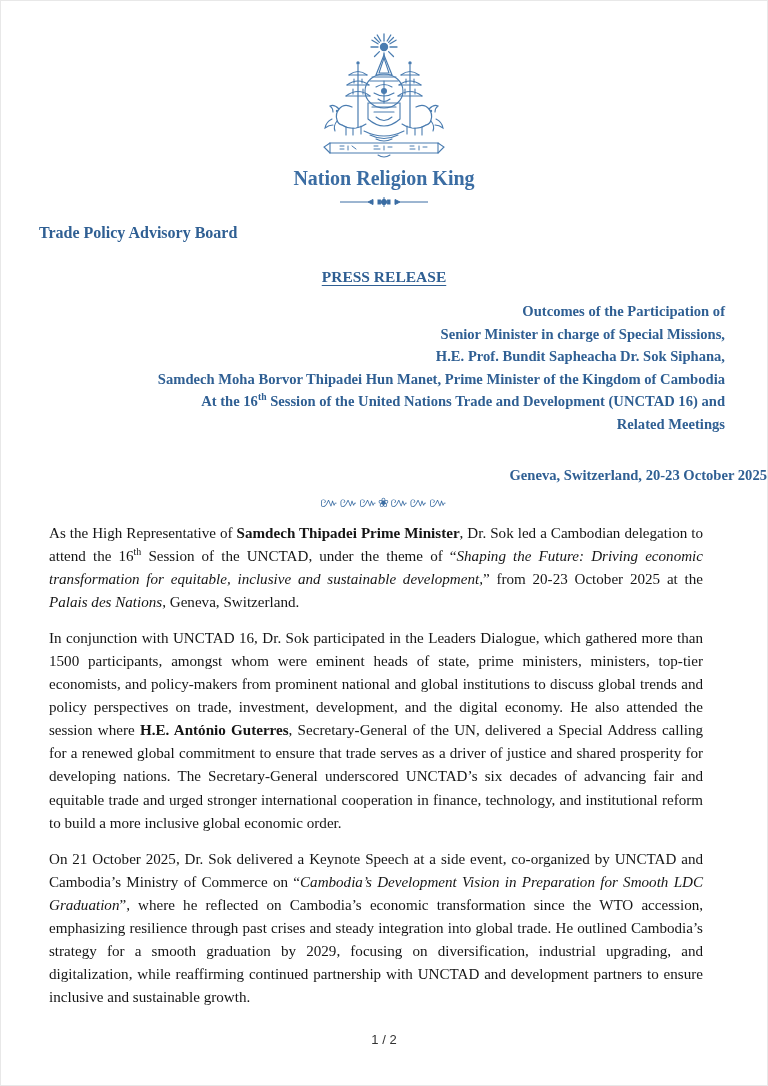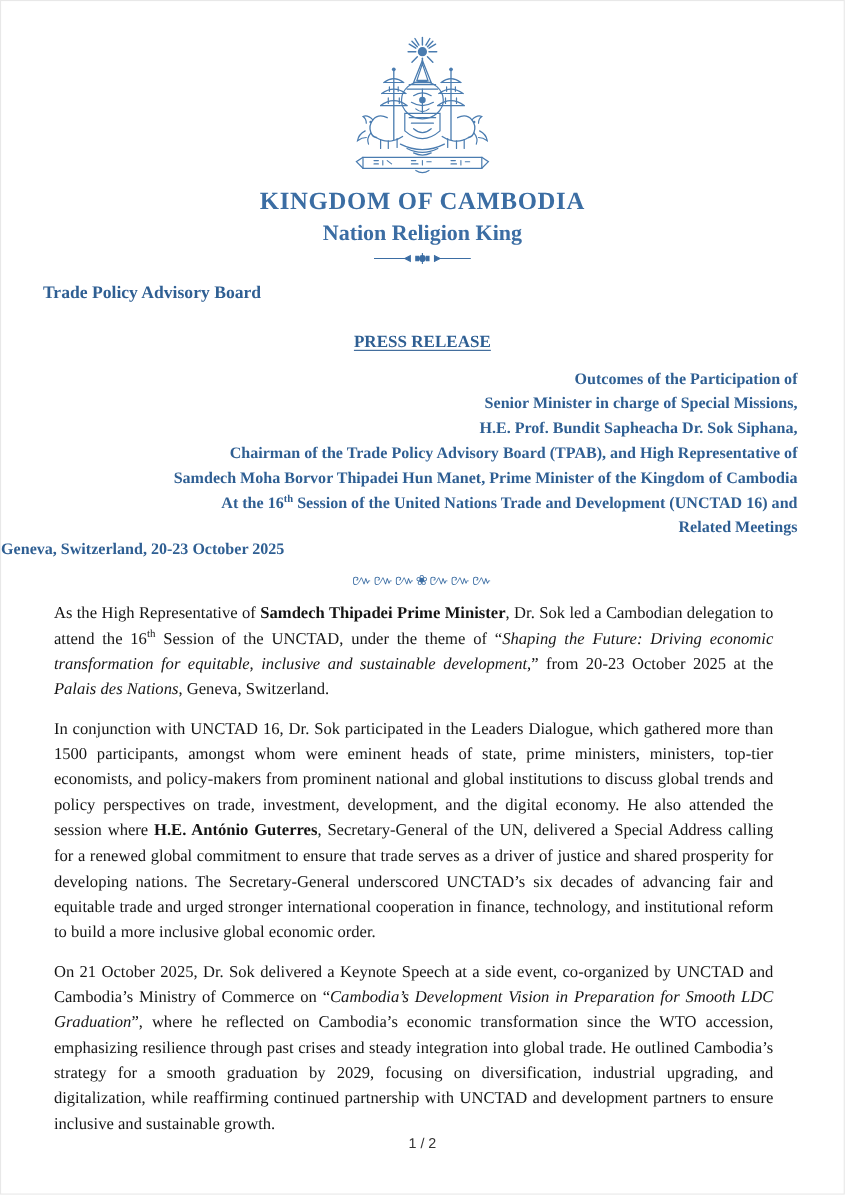--- a/index.html
+++ b/index.html
@@ -81,25 +81,25 @@
     text-align: right;
     color: #2f5f93;
     font-weight: bold;
     font-size: 14.6px;
     line-height: 1.55;
     margin-top: 14px;
     padding: 0 42px;
   }
   .title-block .ln { display: block; }
   .place-date {
-    text-align: left;
+    text-align: right;
     color: #2f5f93;
     font-weight: bold;
     font-size: 14.6px;
-    margin-top: 0;
+    margin-top: 31px;
   }
   .khmer-ornament {
     text-align: center;
     color: #3b6da3;
     font-size: 13px;
     margin-top: 10px;
     letter-spacing: 1px;
     height: 18px;
   }
 
@@ -242,21 +242,20 @@
             <path d="M22 115 L26 115 M22 118 L26 118 M30 115 L30 119 M34 115 L38 118"></path>
             <path d="M56 115 L60 115 M56 118 L62 118 M66 115 L66 119 M70 116 L74 116"></path>
             <path d="M92 115 L96 115 M92 118 L97 118 M101 115 L101 119 M105 116 L109 116"></path>
           </g>
           <path d="M60 124 q6 4 12 0"></path>
         </g>
       </svg>
     </span>
   </div>
 
-  <div class="kingdom-title">KINGDOM OF CAMBODIA</div>
   <div class="nation-title">Nation Religion King</div>
 
   <div class="flourish">
     <svg width="92" height="12" viewBox="0 0 92 12" aria-hidden="true">
       <g stroke="#3b6da3" fill="#3b6da3" stroke-width="1">
         <line x1="2" y1="6" x2="30" y2="6"></line>
         <line x1="62" y1="6" x2="90" y2="6"></line>
         <polygon points="30,6 35,3.5 35,8.5"></polygon>
         <polygon points="62,6 57,3.5 57,8.5"></polygon>
         <circle cx="46" cy="6" r="2.6"></circle>
@@ -268,21 +267,20 @@
   </div>
 
   <div class="board-line">Trade Policy Advisory Board</div>
 
   <div class="press-release">PRESS RELEASE</div>
 
   <div class="title-block">
     <span class="ln">Outcomes of the Participation of</span>
     <span class="ln">Senior Minister in charge of Special Missions,</span>
     <span class="ln">H.E. Prof. Bundit Sapheacha Dr. Sok Siphana,</span>
-    <span class="ln">Chairman of the Trade Policy Advisory Board (TPAB), and High Representative of</span>
     <span class="ln">Samdech Moha Borvor Thipadei Hun Manet, Prime Minister of the Kingdom of Cambodia</span>
     <span class="ln"><span>At the 16</span><sup>th</sup><span> Session of the United Nations Trade and Development (UNCTAD 16) and</span></span>
     <span class="ln">Related Meetings</span>
   </div>
 
   <div class="place-date">Geneva, Switzerland, 20-23 October 2025</div>
 
   <div class="khmer-ornament">៚៚៚❀៚៚៚</div>
 
   <div class="body-text">

